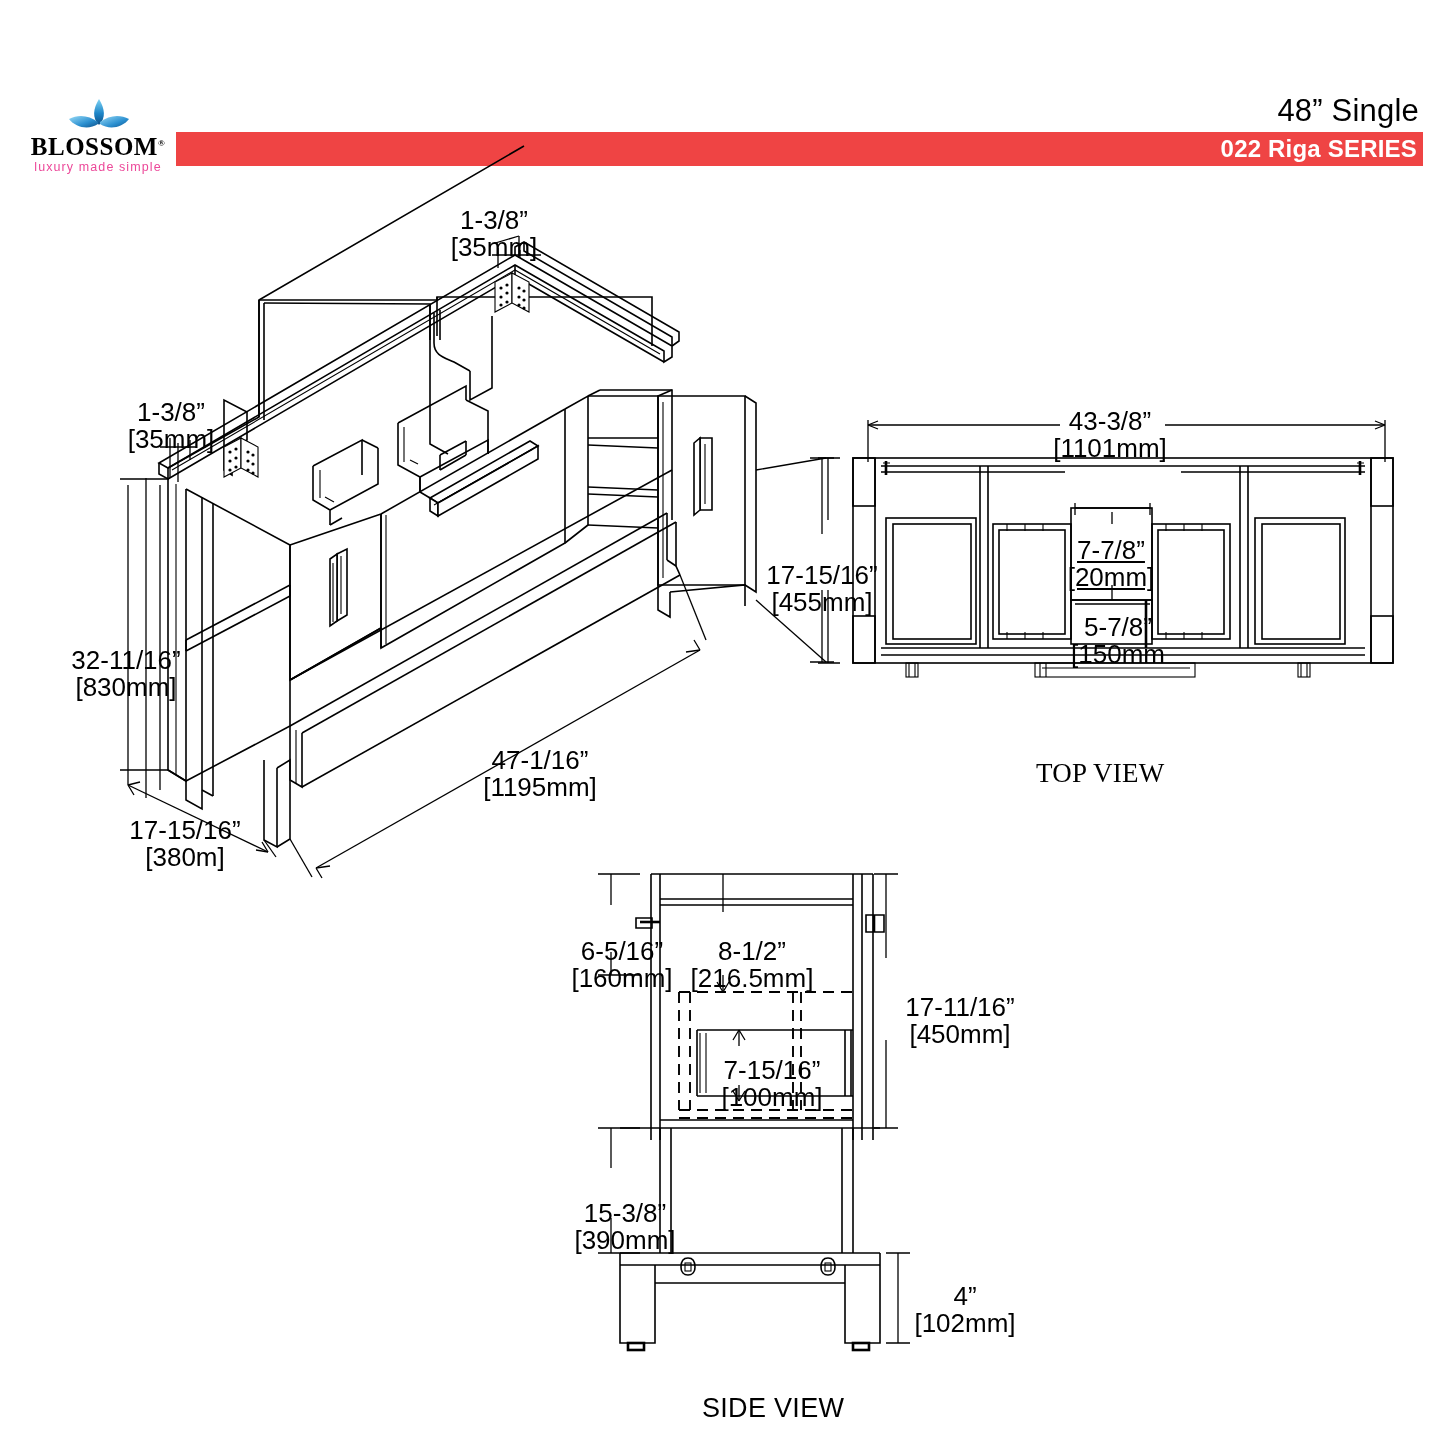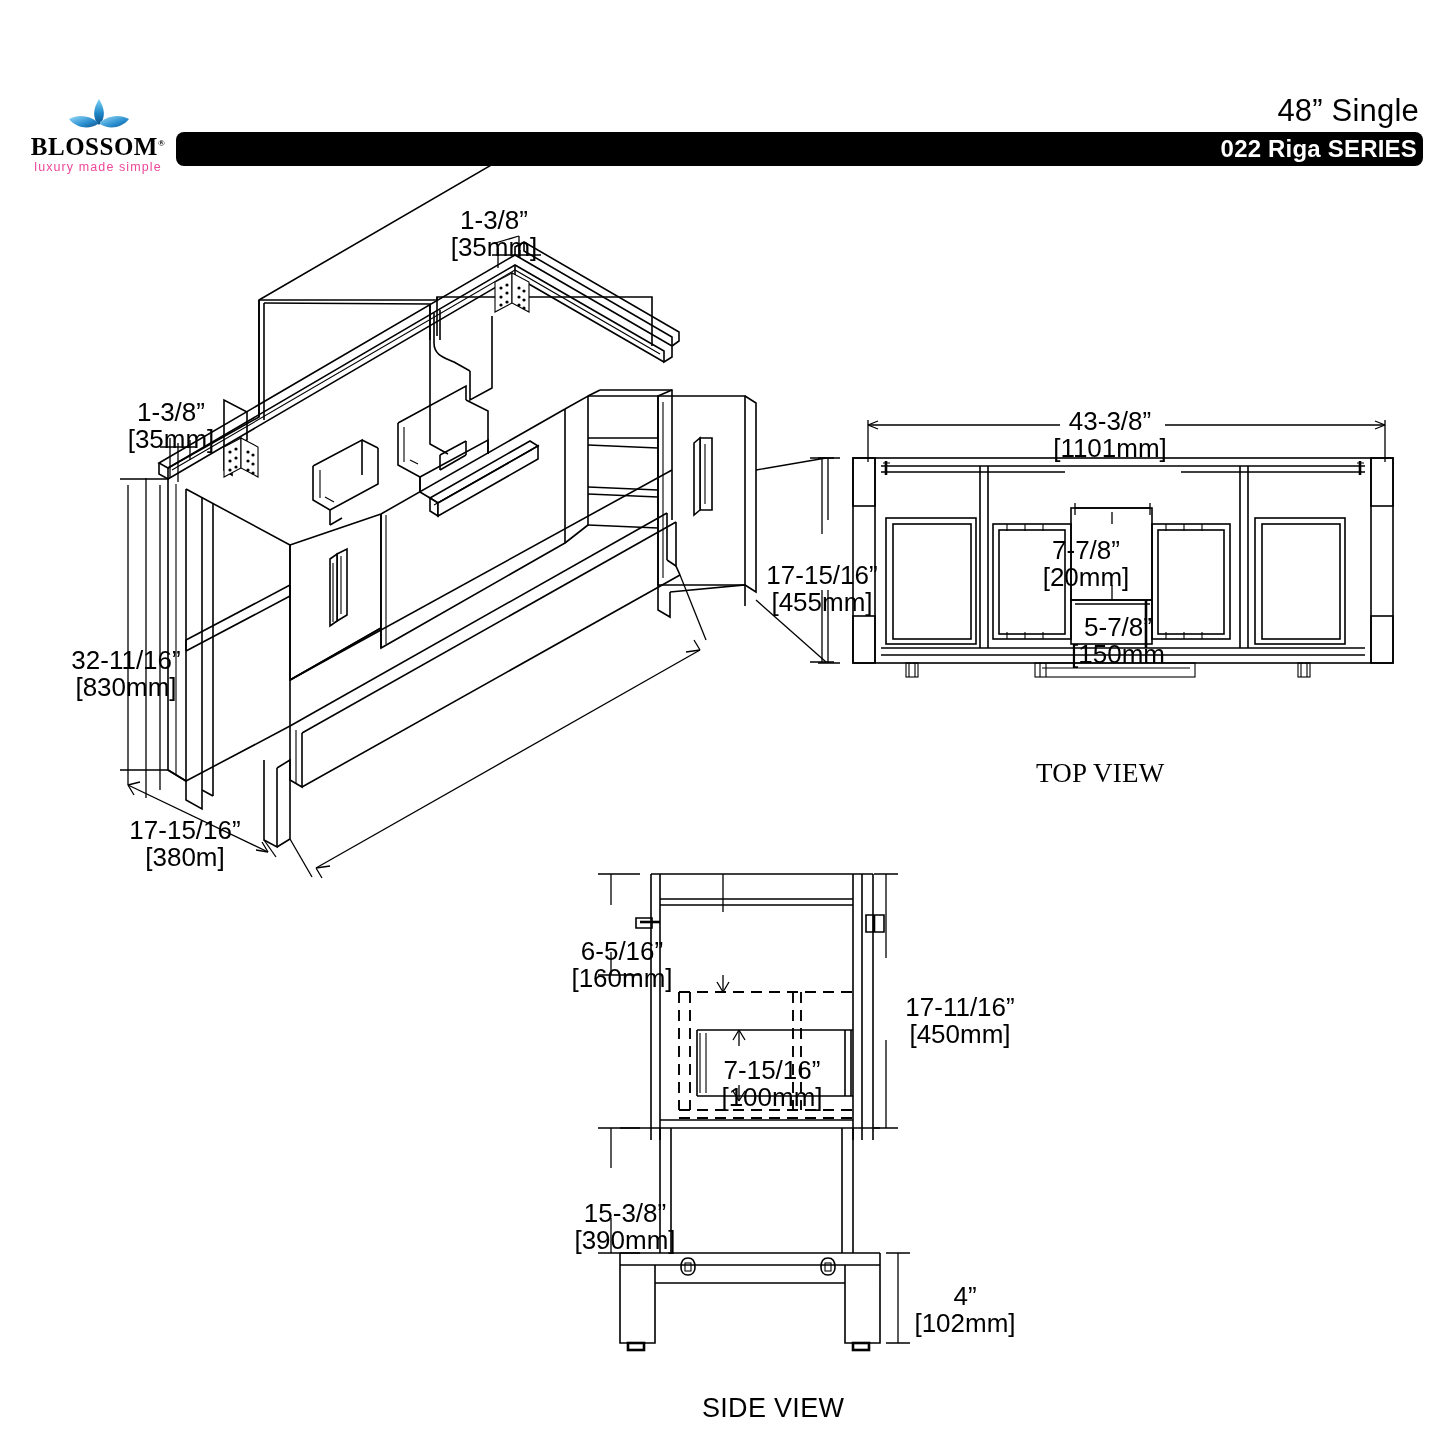--- a/index.html
+++ b/index.html
@@ -21,21 +21,21 @@
   #brand-logo .tagline{
     position:absolute;left:0;top:62px;width:160px;text-align:center;
     font-family:"Liberation Sans",sans-serif;font-size:12.5px;letter-spacing:1.1px;
     color:#ec4899;
   }
   #model-label{
     position:absolute;right:26px;top:93px;font-size:31px;font-weight:400;
     letter-spacing:.2px;
   }
   #series-bar{
-    position:absolute;left:176px;top:132px;right:22px;height:34px;background:#000000;border-radius:8px;
+    position:absolute;left:176px;top:132px;right:22px;height:34px;background:#ef4444;
   }
   #series-bar .txt{
     position:absolute;right:6px;top:50%;transform:translateY(-50%);
     color:#fff;font-size:24px;font-weight:700;letter-spacing:.2px;white-space:nowrap;
   }
 
   
   .dim{position:absolute;font-size:26px;line-height:27px;text-align:center;white-space:nowrap;margin-top:25px;}
   .dim .l2{display:block;}
   .view-caption{position:absolute;font-size:27px;font-weight:400;letter-spacing:.3px;}
@@ -421,44 +421,52 @@
     <span class="l2">[35mm]</span>
   </div>
   <div class="dim" style="left:46px;top:622px;width:160px;">
     <span>32-11/16”</span>
     <span class="l2">[830mm]</span>
   </div>
   <div class="dim" style="left:100px;top:792px;width:170px;">
     <span>17-15/16”</span>
     <span class="l2">[380m]</span>
   </div>
+  <div class="dim" style="left:450px;top:722px;width:180px;">
+    <span>47-1/16”</span>
+    <span class="l2">[1195mm]</span>
+  </div>
   <div class="dim" style="left:742px;top:537px;width:160px;">
     <span>17-15/16”</span>
     <span class="l2">[455mm]</span>
   </div>
 
   <div class="dim" style="left:1020px;top:383px;width:180px;">
     <span>43-3/8”</span>
     <span class="l2">[1101mm]</span>
   </div>
-  <div class="dim" style="left:1031px;top:512px;width:110px;">
+  <div class="dim" style="left:1056px;top:512px;width:110px;text-decoration:underline;">
     <span>7-7/8”</span>
     <span class="l2">[20mm]</span>
   </div>
   <div class="dim" style="left:1058px;top:589px;width:120px;">
     <span>5-7/8”</span>
     <span class="l2">[150mm</span>
   </div>
 
   <div class="view-caption" style="left:1036px;top:758px;font-family:Liberation Serif, serif;">TOP VIEW</div>
 
   <div class="dim" style="left:547px;top:913px;width:150px;">
     <span>6-5/16”</span>
     <span class="l2">[160mm]</span>
   </div>
+  <div class="dim" style="left:662px;top:913px;width:180px;">
+    <span>8-1/2”</span>
+    <span class="l2">[216.5mm]</span>
+  </div>
   <div class="dim" style="left:692px;top:1032px;width:160px;">
     <span>7-15/16”</span>
     <span class="l2">[100mm]</span>
   </div>
   <div class="dim" style="left:880px;top:969px;width:160px;">
     <span>17-11/16”</span>
     <span class="l2">[450mm]</span>
   </div>
   <div class="dim" style="left:545px;top:1175px;width:160px;">
     <span>15-3/8”</span>

